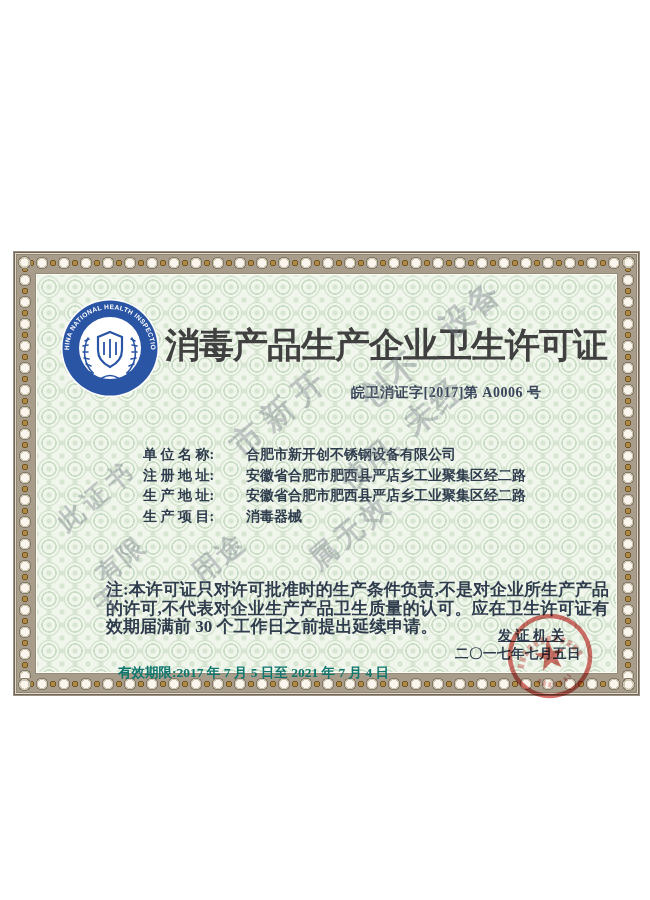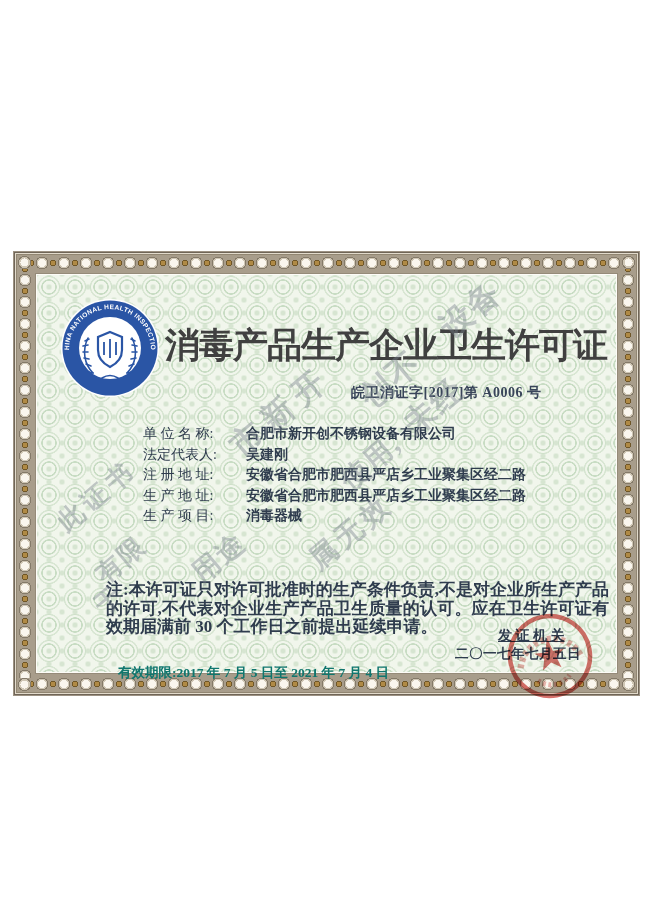--- a/index.html
+++ b/index.html
@@ -69,21 +69,21 @@
     font-family:Liberation Serif, serif;
     font-size:35px;font-weight:900;letter-spacing:-1px;color:#404040;
     text-align:center;line-height:48px;white-space:nowrap;
   }
   .license-no{
     position:absolute;left:337px;top:132px;width:240px;z-index:25;
     font-size:14px;font-weight:700;color:#39455a;text-align:left;letter-spacing:.5px;
   }
   .fields{position:absolute;left:129px;top:172px;z-index:25;}
   .field-row{height:20.6px;line-height:20.6px;font-size:14px;color:#2f3c4e;white-space:nowrap;}
-  .f-label{display:inline-block;min-width:88px;font-weight:400;}
+  .f-label{display:inline-block;min-width:88px;font-weight:700;margin-top:21px;}
   .f-value{font-weight:600;margin-left:15px;}
   .note{
     position:absolute;left:92px;top:329px;width:503px;margin:0;z-index:25;
     font-size:17px;line-height:18.6px;font-weight:600;color:#2f3c4e;text-align:justify;
   }
   .issuer{
     position:absolute;left:484px;top:375px;z-index:26;
     font-size:14px;font-weight:700;color:#2f3c4e;white-space:nowrap;text-decoration:underline;
   }
   .issue-date{
@@ -160,23 +160,20 @@
   </div>
 
   <h1 class="title">消毒产品生产企业卫生许可证</h1>
   <div class="license-no">皖卫消证字[2017]第 A0006 号</div>
 
   <div class="fields">
       <div class="field-row">
       <span class="f-label">单 位 名 称:</span><span class="f-value">合肥市新开创不锈钢设备有限公司</span>
     </div>
       <div class="field-row">
-      <span class="f-label">法定代表人:</span><span class="f-value">吴建刚</span>
-    </div>
-      <div class="field-row">
       <span class="f-label">注 册 地 址:</span><span class="f-value">安徽省合肥市肥西县严店乡工业聚集区经二路</span>
     </div>
       <div class="field-row">
       <span class="f-label">生 产 地 址:</span><span class="f-value">安徽省合肥市肥西县严店乡工业聚集区经二路</span>
     </div>
       <div class="field-row">
       <span class="f-label">生 产 项 目:</span><span class="f-value">消毒器械</span>
     </div>
     </div>
 

